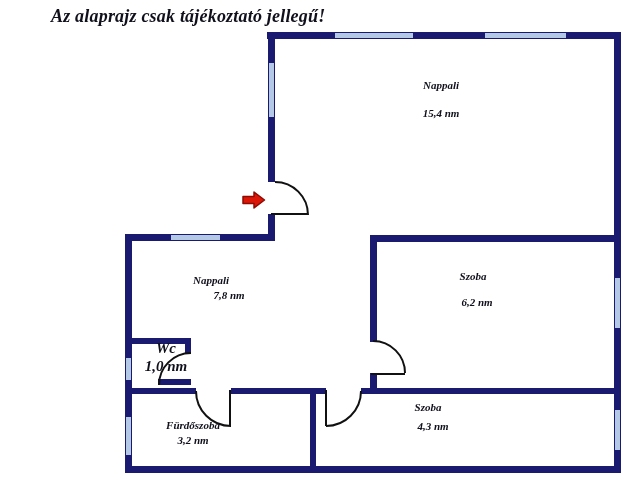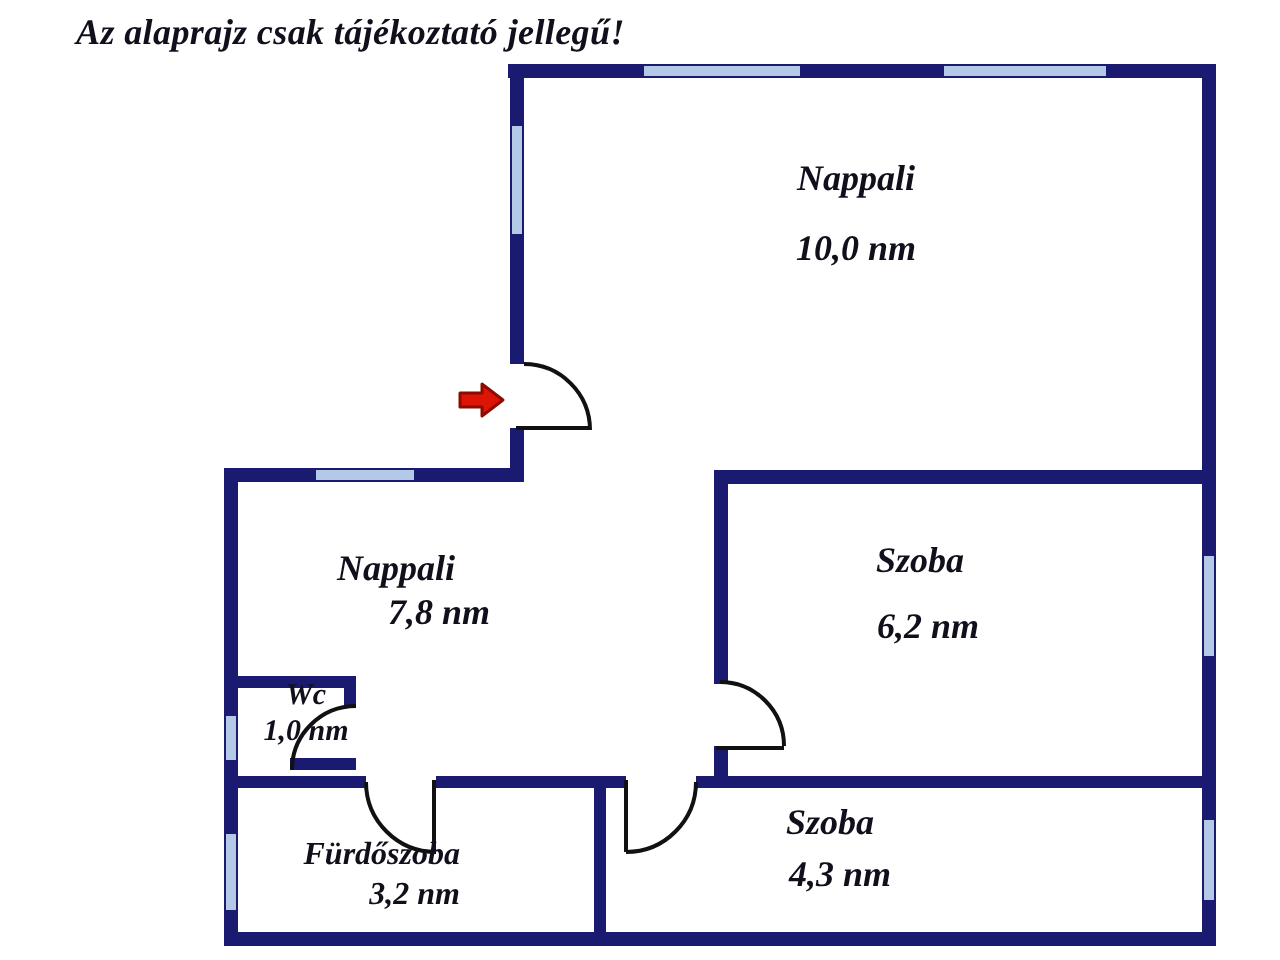--- a/index.html
+++ b/index.html
@@ -1,33 +1,33 @@
 <!DOCTYPE html>
 <html style="--wall: #1a1a70; --window: #b3c9e6; --text: #10101c; --bg: #ffffff;"><head>
 <meta charset="utf-8">
 <style>
   html,body{margin:0;padding:0;}
   body{
     width:640px;height:480px;background:var(--bg,#fff);
     font-family:"Liberation Serif","DejaVu Serif",serif;
     position:relative;overflow:hidden;
   }
-  .plan{position:absolute;left:0;top:0;width:552px;height:480px;padding-left:17px;}
+  .plan{position:absolute;left:13px;top:0;width:552px;height:480px;padding-left:17px;}
   .title{
     position:absolute;left:38px;top:6px;
     font-size:18px;font-weight:bold;font-style:italic;
     color:var(--text,#111);letter-spacing:0.2px;white-space:nowrap;
   }
   .wall{position:absolute;background:var(--wall,#1a1a70);}
   .window{position:absolute;background:var(--window,#b3c9e6);}
   .overlay{position:absolute;left:0;top:0;width:640px;height:480px;pointer-events:none;}
   .room-label{
     position:absolute;text-align:center;
     font-weight:bold;font-style:italic;color:var(--text,#111);
-    font-size:18px;line-height:1;white-space:nowrap;
+    font-size:11px;line-height:1;white-space:nowrap;
   }
   .room-label .area{display:block;}
   .lbl-sm{font-size:15px;text-align:center;}
 </style>
 </head>
 <body>
 
 <div class="plan">
 
   <div class="title">Az alaprajz csak tájékoztató jellegű!</div>
@@ -70,39 +70,39 @@
       <line x1="217" y1="390" x2="217" y2="426"></line>
       <path d="M348,391 A35,35 0 0 1 313,426"></path>
       <line x1="313" y1="390" x2="313" y2="426"></line>
       <path d="M178,353 A32,32 0 0 0 146,385"></path>
     </g>
     <path d="M230,196.5 L241,196.5 L241,192 L251.5,200 L241,208 L241,203.5 L230,203.5 Z" fill="#dd1507" stroke="#8e0b02" stroke-width="1.5" stroke-linejoin="round"></path>
   </svg>
 
   <div class="room-label" style="left:388px;top:80px;width:80px;">
     <span>Nappali</span>
-    <span class="area" style="margin-top:17px;">10,0 nm</span>
+    <span class="area" style="margin-top:17px;">15,4 nm</span>
   </div>
 
   <div class="room-label" style="left:158px;top:275px;width:80px;">
     <span>Nappali</span>
     <span class="area" style="margin-top:4px;margin-left:36px;">7,8 nm</span>
   </div>
 
   <div class="room-label" style="left:420px;top:271px;width:80px;">
     <span>Szoba</span>
     <span class="area" style="margin-top:15px;margin-left:8px;">6,2 nm</span>
   </div>
 
   <div class="room-label lbl-sm" style="left:123px;top:341px;width:60px;">
     <span>Wc</span>
     <span class="area" style="margin-top:3px;">1,0 nm</span>
   </div>
 
-  <div class="room-label" style="left:130px;top:420px;width:100px;font-size:16px;text-align:right;">
+  <div class="room-label" style="left:130px;top:420px;width:100px;font-size:11px;">
     <span>Fürdőszoba</span>
     <span class="area" style="margin-top:4px;">3,2 nm</span>
   </div>
 
   <div class="room-label" style="left:375px;top:402px;width:80px;">
     <span>Szoba</span>
     <span class="area" style="margin-top:8px;margin-left:10px;">4,3 nm</span>
   </div>
 
 </div>

